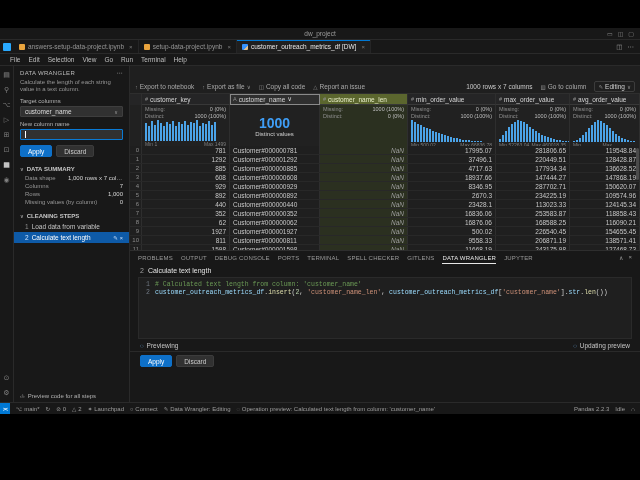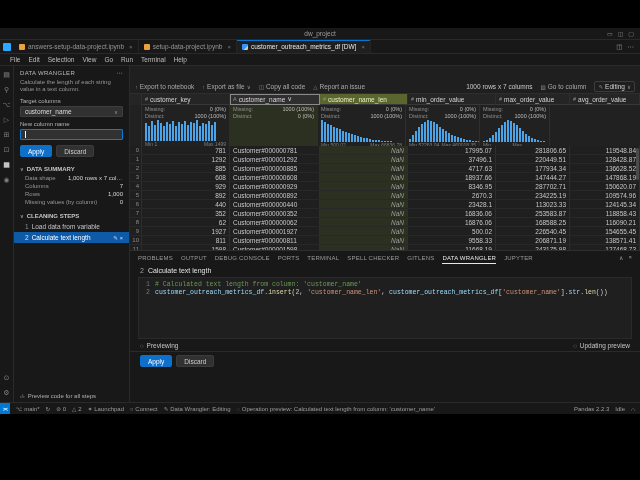--- a/index.html
+++ b/index.html
@@ -339,20 +339,26 @@
                 <b style="height: 17px;"></b>
                 <b style="height: 20px;"></b>
                 <b style="height: 16px;"></b>
                 <b style="height: 19px;"></b>
               </div>
               <div class="minmax">
                 <span>Min 1</span>
                 <span>Max 1499</span>
               </div>
             </div>
+            <div class="sumcell" style="width: 90px;">
+              <div class="bigwrap">
+                <div class="bignum">1000</div>
+                <div class="bigcap">Distinct values</div>
+              </div>
+            </div>
             <div class="sumcell newcol-bg" style="width: 88px;">
               <div class="stat">
                 <span class="slab">Missing:</span>
                 <span class="sval">1000 (100%)</span>
               </div>
               <div class="stat">
                 <span class="slab">Distinct:</span>
                 <span class="sval">0 (0%)</span>
               </div>
               <div class="hist"></div>

